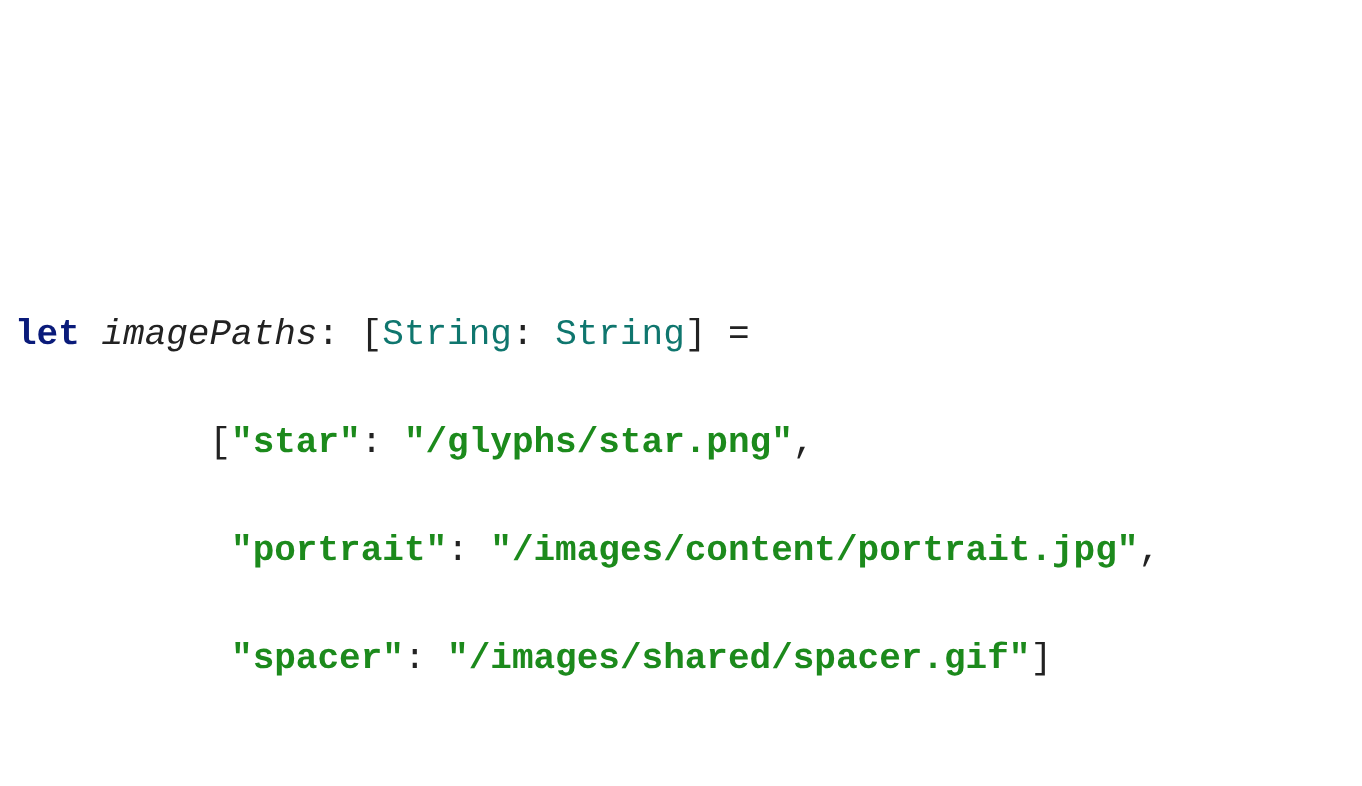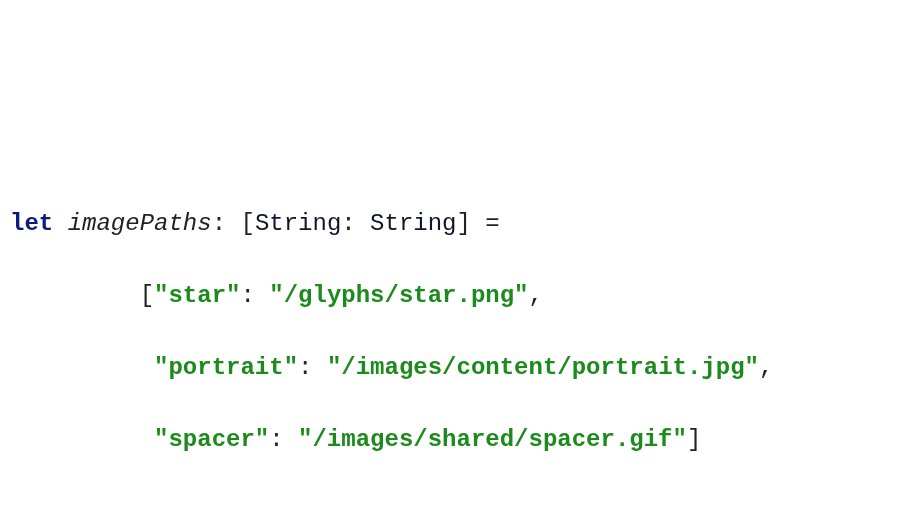--- a/index.html
+++ b/index.html
@@ -15,21 +15,21 @@
     position: relative;
   }
   .line {
     display: block;
     position: relative;
     height: 36px;
     line-height: 36px;
   }
   .kw   { color: #0a1b7a; font-weight: bold; }   
   .ident{ color: #222222; font-style: italic; }
-  .type { color: #0f172a; }                       
+  .type { color: #0f766e; }                       
   .punct{ color: #222222; }
   .str  { color: #1c8a1c; font-weight: bold; }               
 </style>
 </head>
 <body>
 
 
 
 <div class="code-container">
 <span class="line"><span class="kw">let</span> <span class="ident">imagePaths</span><span class="punct">:</span> <span class="punct">[</span><span class="type">String</span><span class="punct">:</span> <span class="type">String</span><span class="punct">]</span> <span class="punct">=</span></span>

